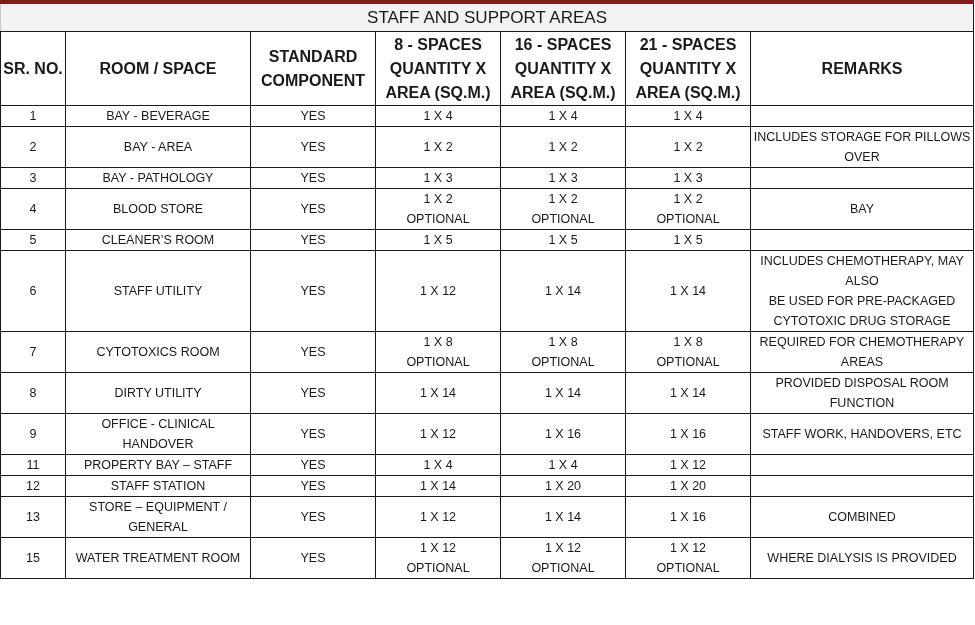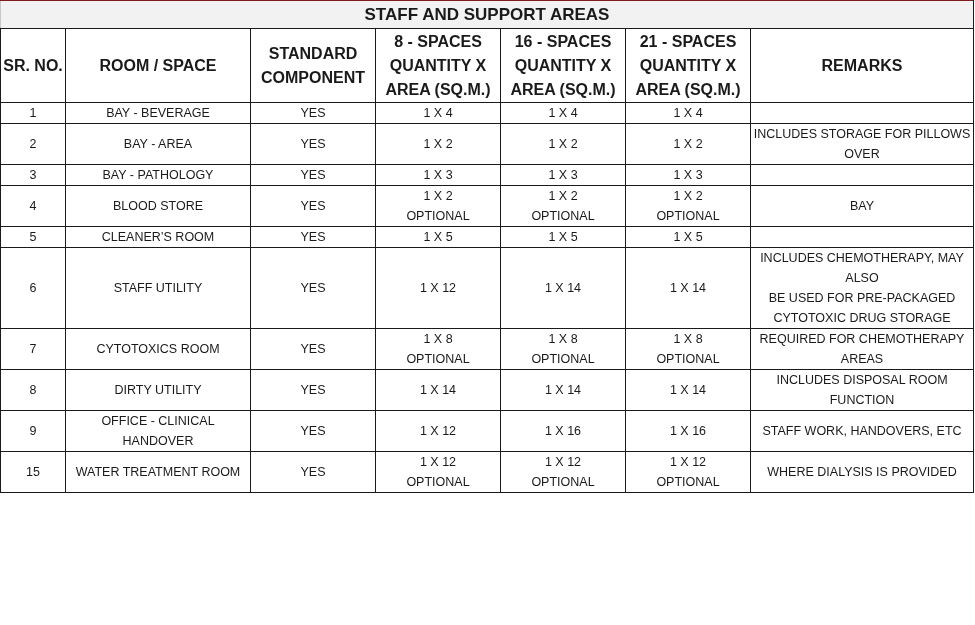--- a/index.html
+++ b/index.html
@@ -1,20 +1,20 @@
 <!DOCTYPE html>
 <html><head>
 <meta charset="utf-8">
 <style>
   html, body { margin:0; padding:0; background:#ffffff; }
   body { width:975px; height:625px; overflow:hidden; font-family:"Liberation Sans", sans-serif; color:#1a1a1a; }
   .wrap { position:absolute; left:0; top:0; width:975px; height:625px; background:#ffffff; }
   table { border-collapse:collapse; table-layout:fixed; width:973px; position:absolute; left:0; top:0; }
   td, th { border:1px solid #1a1a1a; text-align:center; vertical-align:middle; padding:0 2px; overflow:hidden; }
-  .title-row td { height:27px; background:#f2f2f2; font-weight:bold; font-size:17px; border-top:1px solid #7f1d1d; border-left:1px solid #c8c8c8; }
+  .title-row td { height:27px; background:#f2f2f2; font-weight:normal; font-size:17px; border-top:4px solid #7f1d1d; border-left:1px solid #c8c8c8; }
   .head-row th { height:73px; font-size:16px; font-weight:bold; line-height:24px; background:#ffffff; }
   tbody td { font-size:12.5px; line-height:20px; }
   .h1 { height:19px; }
   .h2 { height:39px; }
   .h3 { height:59px; }
   .multi { white-space:pre-line; }
 </style>
 </head>
 <body>
 
@@ -124,32 +124,60 @@
           <td class="multi h2">REQUIRED FOR CHEMOTHERAPY
 AREAS</td>
         </tr>
         <tr>
           <td class="multi h2">8</td>
           <td class="multi h2">DIRTY UTILITY</td>
           <td class="multi h2">YES</td>
           <td class="multi h2">1  X  14</td>
           <td class="multi h2">1  X  14</td>
           <td class="multi h2">1  X  14</td>
-          <td class="multi h2">INCLUDES DISPOSAL ROOM
+          <td class="multi h2">PROVIDED DISPOSAL ROOM
 FUNCTION</td>
         </tr>
         <tr>
           <td class="multi h2">9</td>
           <td class="multi h2">OFFICE - CLINICAL
 HANDOVER</td>
           <td class="multi h2">YES</td>
           <td class="multi h2">1  X  12</td>
           <td class="multi h2">1  X  16</td>
           <td class="multi h2">1  X  16</td>
           <td class="multi h2">STAFF WORK, HANDOVERS, ETC</td>
+        </tr>
+        <tr>
+          <td class="multi h1">11</td>
+          <td class="multi h1">PROPERTY BAY – STAFF</td>
+          <td class="multi h1">YES</td>
+          <td class="multi h1">1  X  4</td>
+          <td class="multi h1">1  X  4</td>
+          <td class="multi h1">1  X  12</td>
+          <td class="multi h1"></td>
+        </tr>
+        <tr>
+          <td class="multi h1">12</td>
+          <td class="multi h1">STAFF STATION</td>
+          <td class="multi h1">YES</td>
+          <td class="multi h1">1  X  14</td>
+          <td class="multi h1">1  X  20</td>
+          <td class="multi h1">1  X  20</td>
+          <td class="multi h1"></td>
+        </tr>
+        <tr>
+          <td class="multi h2">13</td>
+          <td class="multi h2">STORE – EQUIPMENT /
+GENERAL</td>
+          <td class="multi h2">YES</td>
+          <td class="multi h2">1  X  12</td>
+          <td class="multi h2">1  X  14</td>
+          <td class="multi h2">1  X  16</td>
+          <td class="multi h2">COMBINED</td>
         </tr>
         <tr>
           <td class="multi h2">15</td>
           <td class="multi h2">WATER TREATMENT ROOM</td>
           <td class="multi h2">YES</td>
           <td class="multi h2">1  X  12
 OPTIONAL</td>
           <td class="multi h2">1  X  12
 OPTIONAL</td>
           <td class="multi h2">1  X  12

